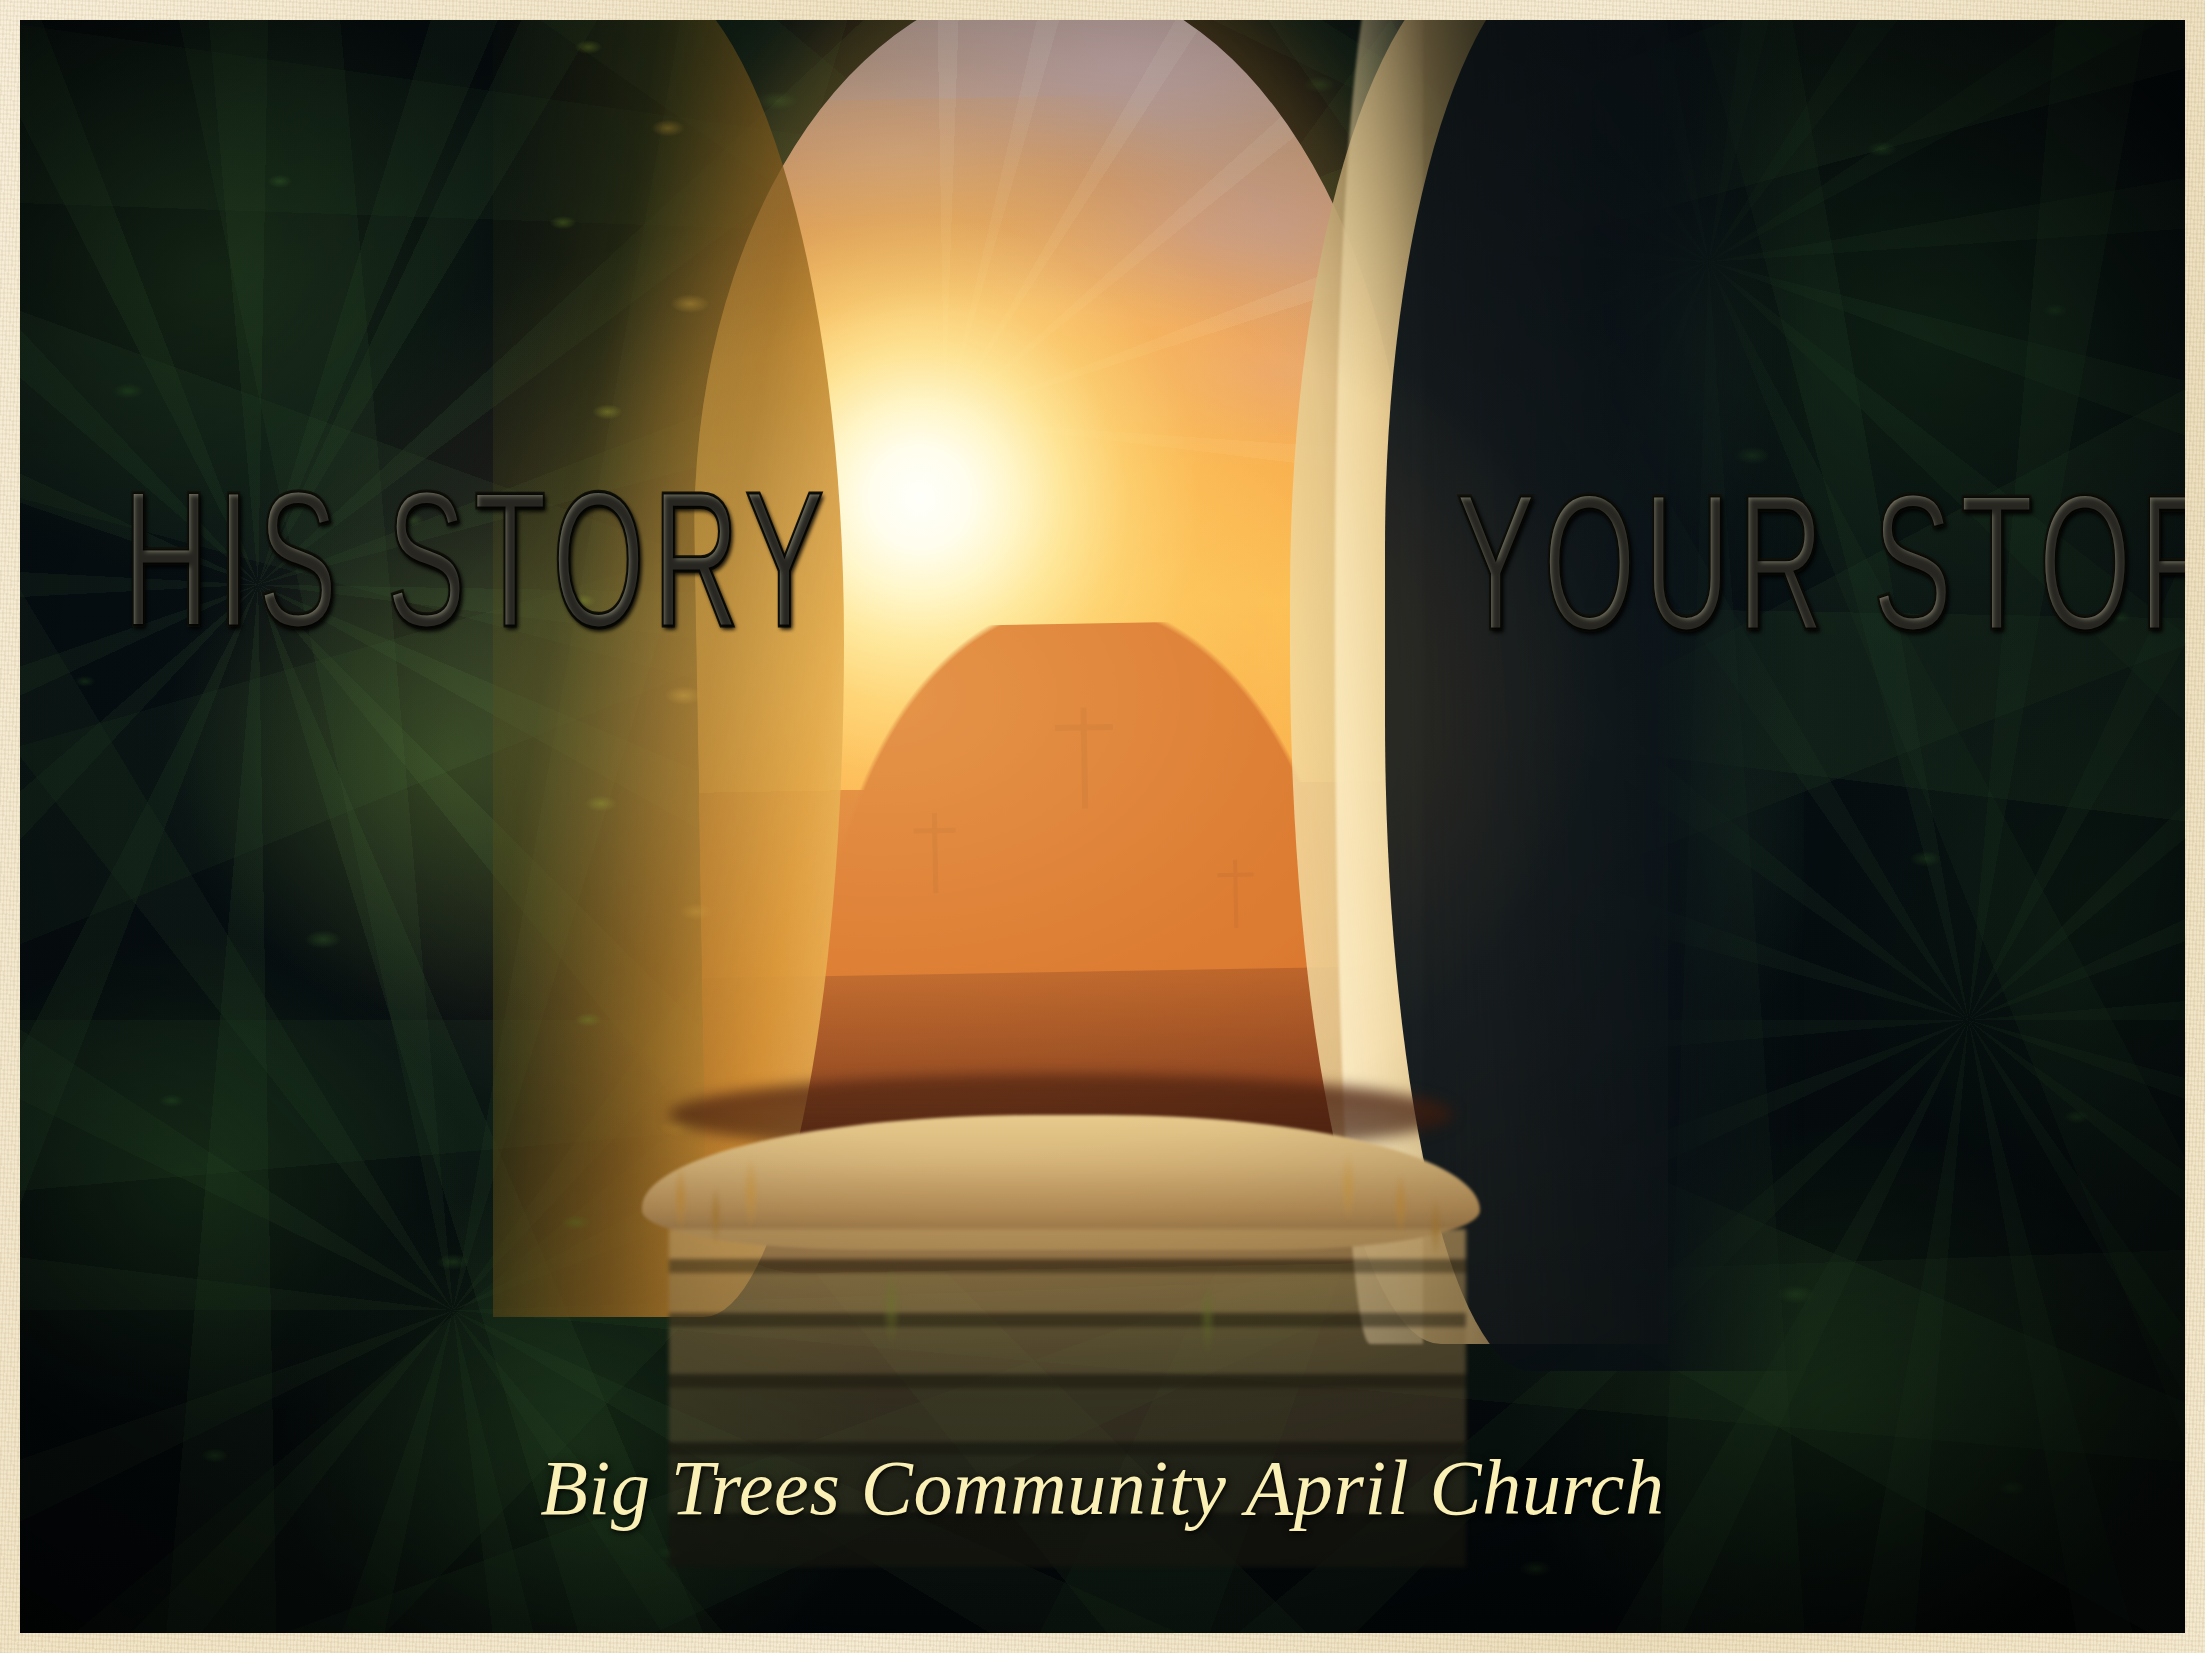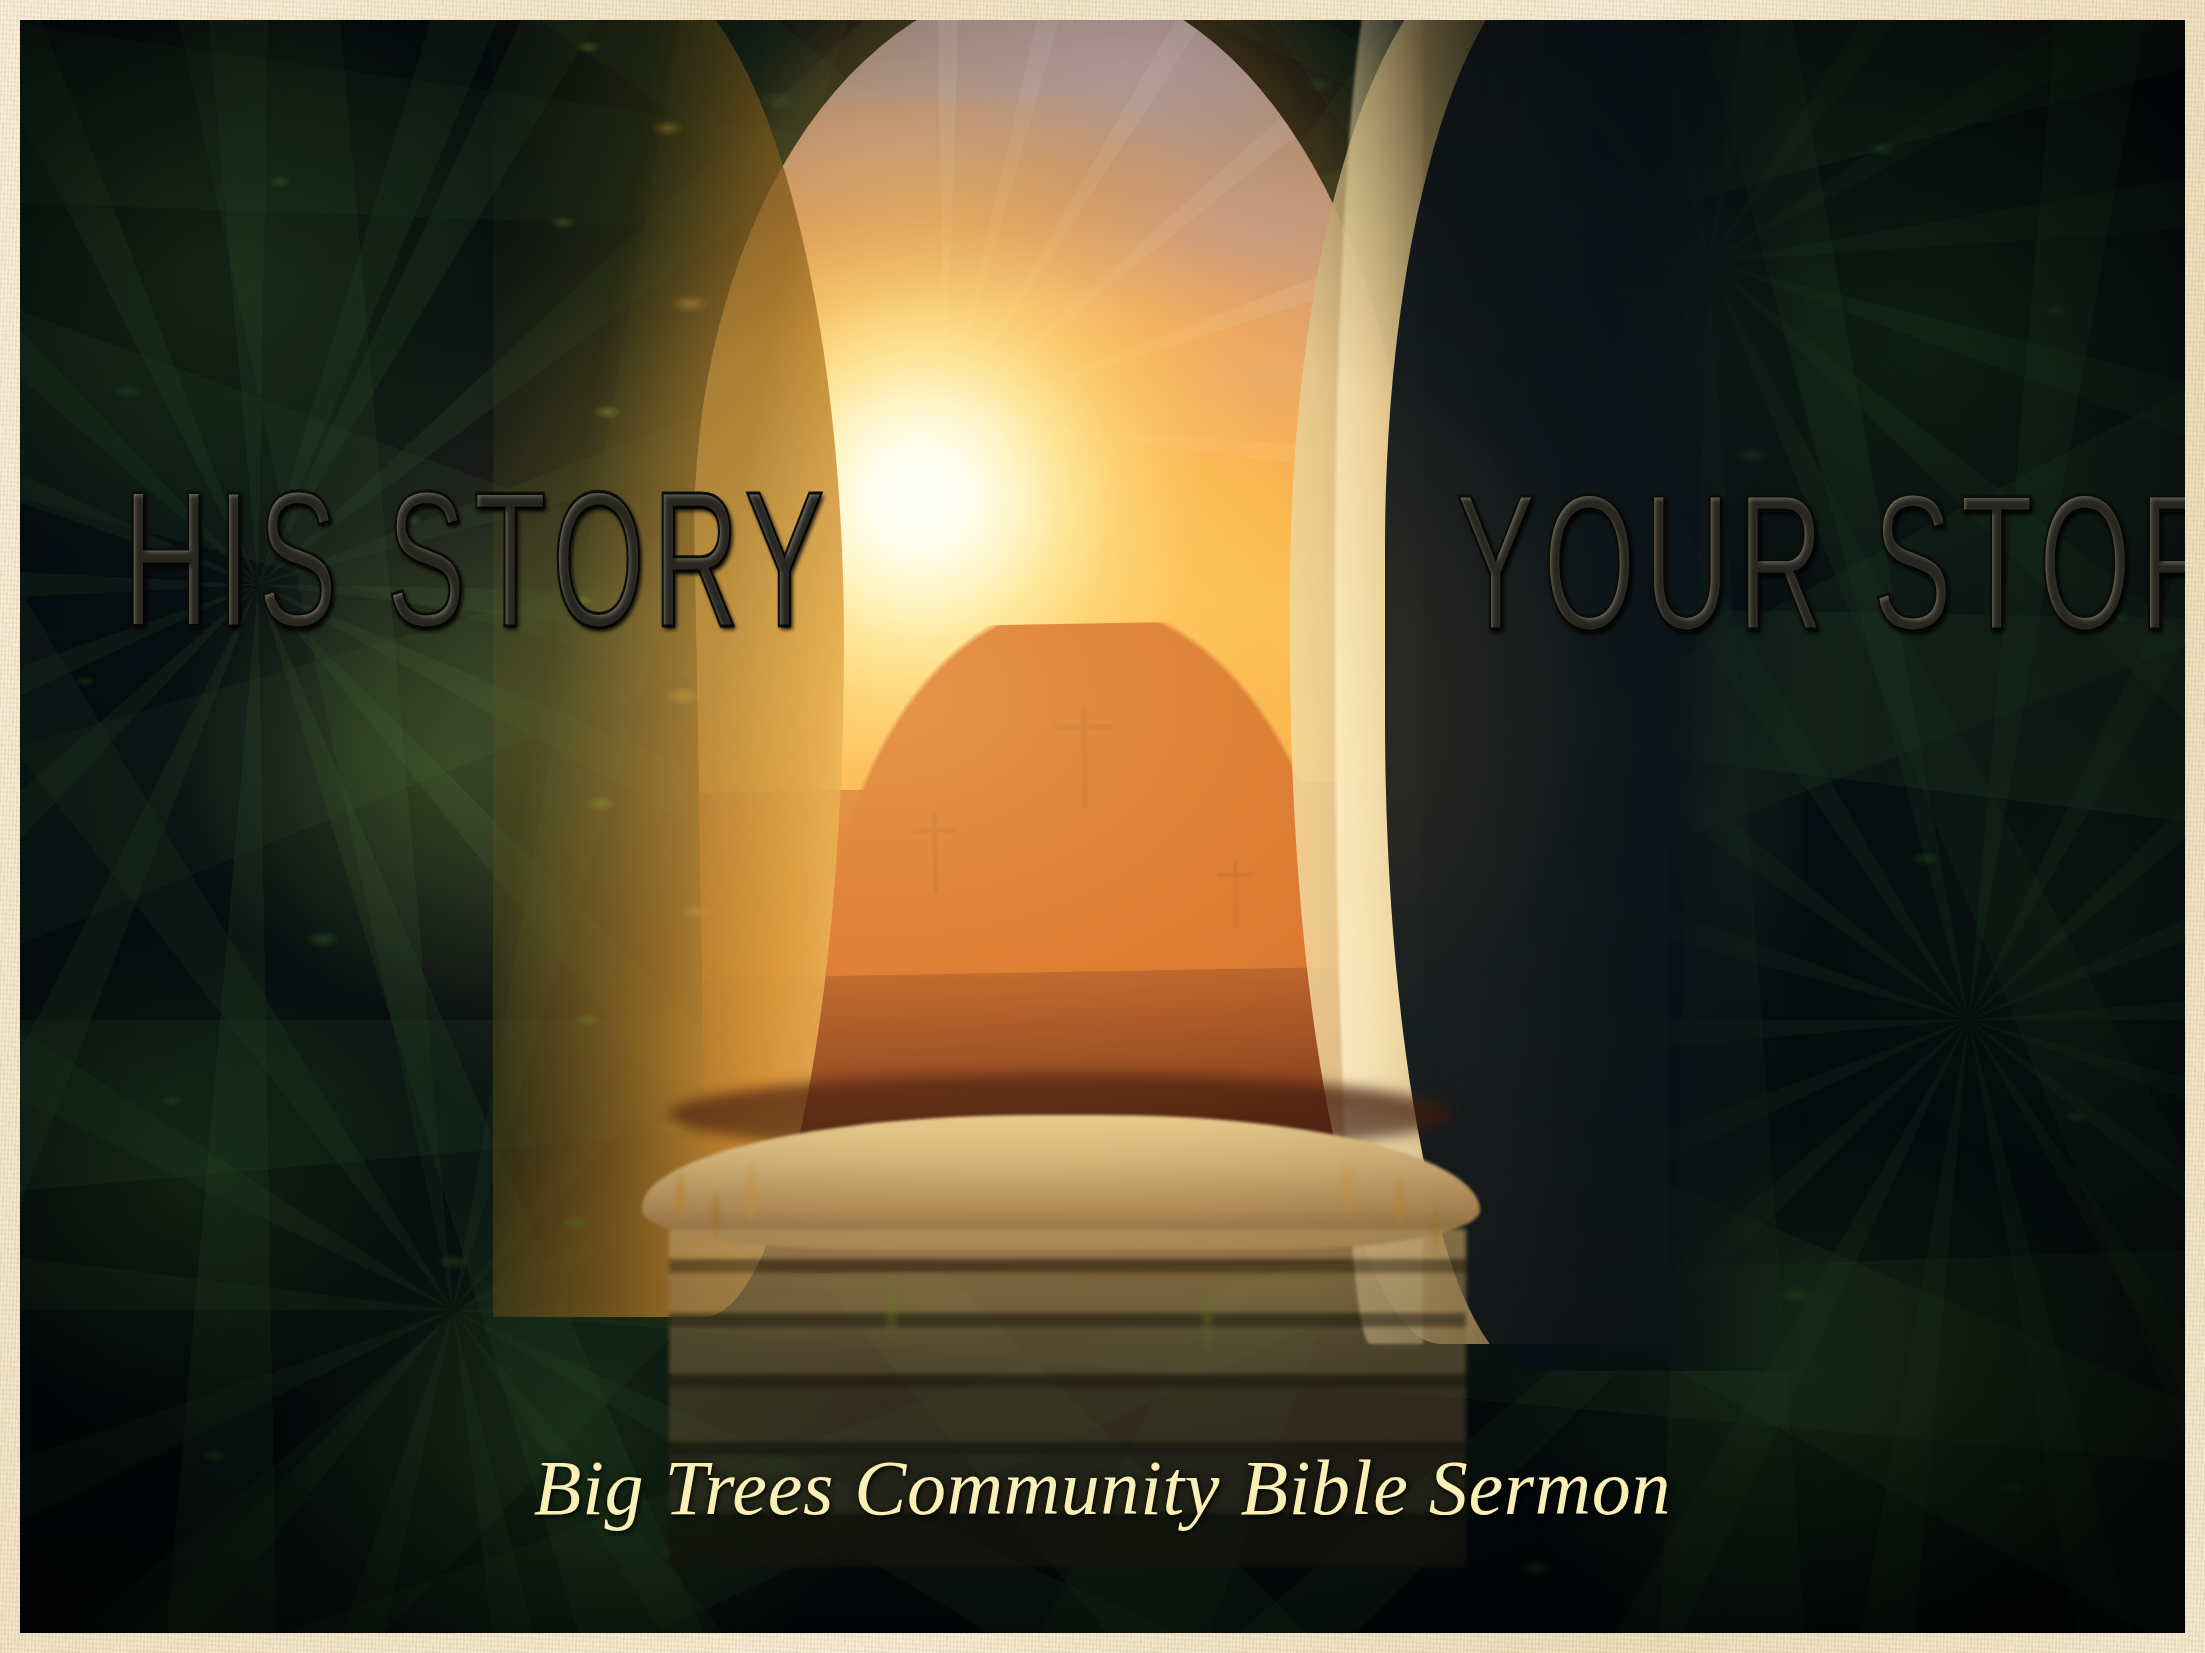--- a/index.html
+++ b/index.html
@@ -476,19 +476,19 @@
         <span>HIS STORY</span>
         <span class="inner">HIS STORY</span>
       </div>
 
       <div class="headline" id="title-your">
         <span>YOUR STORY</span>
         <span class="inner">YOUR STORY</span>
       </div>
 
 
-      <div class="subline" id="church-name">Big Trees Community Bible Sermon</div>
+      <div class="subline" id="church-name">Big Trees Community April Church</div>
 
 
     </div>
   </div>
 </div>
 
 
 </body></html>

